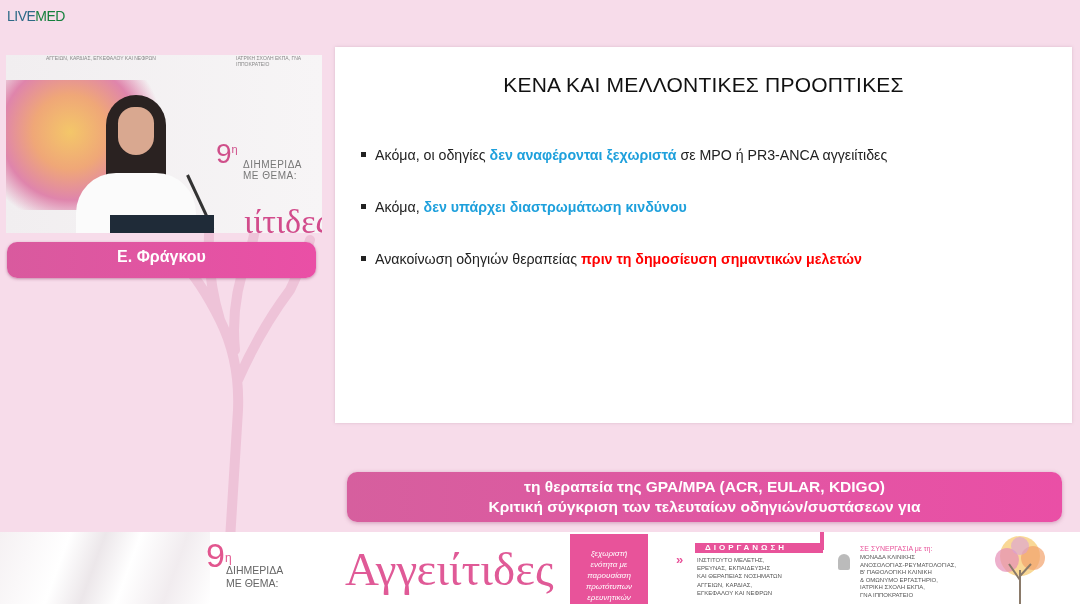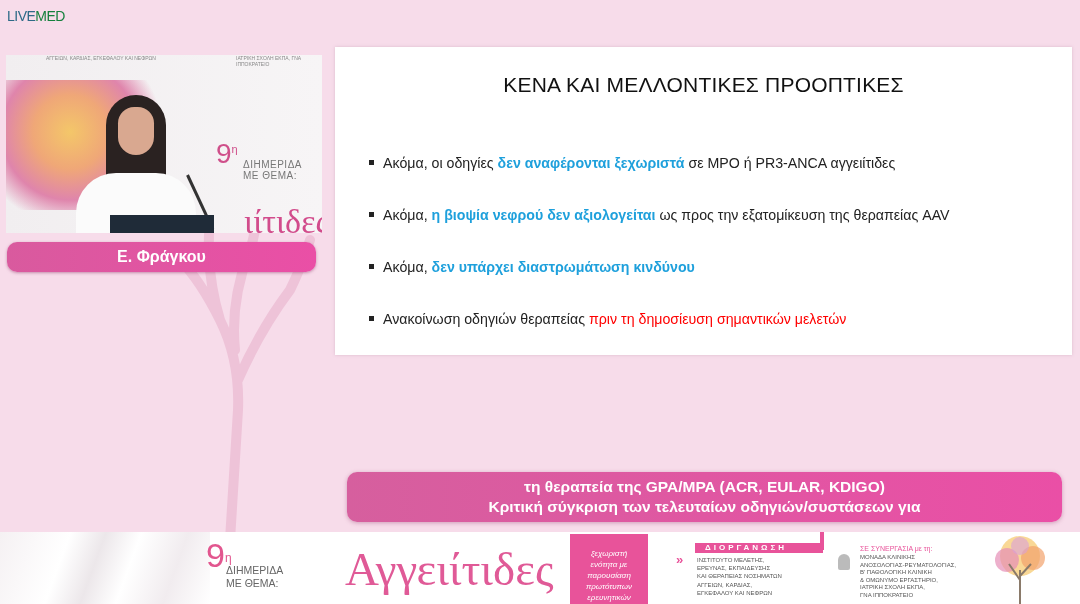--- a/index.html
+++ b/index.html
@@ -18,33 +18,33 @@
   .video .nine{position:absolute;left:210px;top:80px;color:#cf4f8a;font-size:28px;line-height:28px;}
   .video .nine sup{font-size:11px;}
   .video .dim{position:absolute;left:237px;top:104px;color:#777;font-size:10px;line-height:11px;letter-spacing:.5px;}
   .video .aggei{position:absolute;left:238px;top:148px;color:#d24c8c;font-family:"Liberation Serif",serif;font-size:34px;}
   .video .person{position:absolute;left:70px;top:40px;width:120px;height:138px;}
   .video .person .hair{position:absolute;left:30px;top:0;width:60px;height:100px;background:#2a2221;border-radius:30px 30px 10px 10px;}
   .video .person .face{position:absolute;left:42px;top:12px;width:36px;height:48px;background:#d9a890;border-radius:18px 18px 20px 20px;}
   .video .person .shirt{position:absolute;left:0;top:78px;width:120px;height:60px;background:#fbfbfb;border-radius:40px 40px 0 0;}
   .video .podium{position:absolute;left:104px;top:160px;width:104px;height:22px;background:#1f2b38;}
   .video .mic{position:absolute;left:180px;top:120px;width:3px;height:60px;background:#333;transform:rotate(-25deg);transform-origin:top;}
-  .name-bar{position:absolute;left:7px;top:242px;width:309px;height:30px;border-radius:10px;
+  .name-bar{position:absolute;left:7px;top:242px;width:309px;height:36px;border-radius:10px;
      background:linear-gradient(90deg,#d95a9e,#ea4fa6);box-shadow:0 1px 3px rgba(150,60,110,.5);
      color:#fff;font-weight:bold;font-size:16px;text-align:center;line-height:30px;}
-  .slide{position:absolute;left:335px;top:47px;width:737px;height:308px;background:#fff;
+  .slide{position:absolute;left:335px;top:47px;width:737px;height:376px;background:#fff;
          box-shadow:0 0 3px rgba(180,140,160,.4);}
   .slide h1{position:absolute;left:0;right:0;top:26px;margin:0;text-align:center;
             font-weight:normal;font-size:21px;color:#111;letter-spacing:.2px;font-family:"Liberation Sans",sans-serif;}
-  .bullets{position:absolute;left:22px;top:93px;right:10px;margin:12px;padding:0;list-style:none;}
+  .bullets{position:absolute;left:22px;top:93px;right:10px;margin:4px;padding:0;list-style:none;}
   .bullets li{position:relative;padding-left:14px;height:52px;font-size:14.2px;color:#222;line-height:22px;white-space:nowrap;}
   .bullets li .sq{position:absolute;left:0;top:8px;width:5px;height:5px;background:#222;}
   .bullets li.red-bullet .sq{background:#ff0000;}
   .hl-blue{color:#1ea0dc;font-weight:bold;}
-  .hl-red{color:#ff0000;font-weight:normal;}
+  .hl-red{color:#ff0000;font-weight:bold;}
   .caption{position:absolute;left:347px;top:472px;width:715px;height:50px;border-radius:10px;
      background:linear-gradient(90deg,#d65f9e,#ea4fa6);box-shadow:0 1px 4px rgba(150,60,110,.4);
      color:#fff;font-weight:bold;font-size:15.5px;text-align:center;line-height:20px;padding-top:5px;box-sizing:border-box;}
   .footer{position:absolute;left:0;top:532px;width:1080px;height:72px;background:#fff;}
   .footer .ribbons{position:absolute;left:0;top:0;width:210px;height:72px;
      background:linear-gradient(110deg,#f5f1f3 0%,#ffffff 30%,#ece7ea 45%,#fff 60%,#f1ecef 80%,#fff 100%);}
   .footer .nine{position:absolute;left:206px;top:6px;color:#e2568f;font-size:34px;line-height:34px;}
   .footer .nine sup{font-size:12px;vertical-align:top;position:relative;top:3px;}
   .footer .dim{position:absolute;left:226px;top:32px;color:#666;font-size:10.5px;line-height:13px;}
   .footer .aggei{position:absolute;left:322px;top:8px;color:#e05a97;font-family:"Liberation Serif",serif;font-size:47px;line-height:58px;margin-left:23px;}
@@ -89,21 +89,20 @@
   <div class="mic"></div>
   <div class="podium"></div>
 </div>
 
 <div class="name-bar">Ε. Φράγκου</div>
 
 <div class="slide">
   <h1>ΚΕΝΑ ΚΑΙ ΜΕΛΛΟΝΤΙΚΕΣ ΠΡΟΟΠΤΙΚΕΣ</h1>
   <ul class="bullets">
     <li><span class="sq"></span><span>Ακόμα, οι οδηγίες </span><span class="hl-blue">δεν αναφέρονται ξεχωριστά</span><span> σε MPO ή PR3-ANCA αγγειίτιδες</span></li>
-    <li><span class="sq"></span><span>Ακόμα, </span><span class="hl-blue">η βιοψία νεφρού δεν αξιολογείται</span><span> ως προς την εξατομίκευση της θεραπείας AAV</span></li>
     <li><span class="sq"></span><span>Ακόμα, </span><span class="hl-blue">δεν υπάρχει διαστρωμάτωση κινδύνου</span><span></span></li>
     <li><span class="sq"></span><span>Ανακοίνωση οδηγιών θεραπείας </span><span class="hl-red">πριν τη δημοσίευση σημαντικών μελετών</span><span></span></li>
   </ul>
 </div>
 
 <div class="caption">
   <div>τη θεραπεία της GPA/MPA (ACR, EULAR, KDIGO)</div>
   <div>Κριτική σύγκριση των τελευταίων οδηγιών/συστάσεων για</div>
 </div>
 

